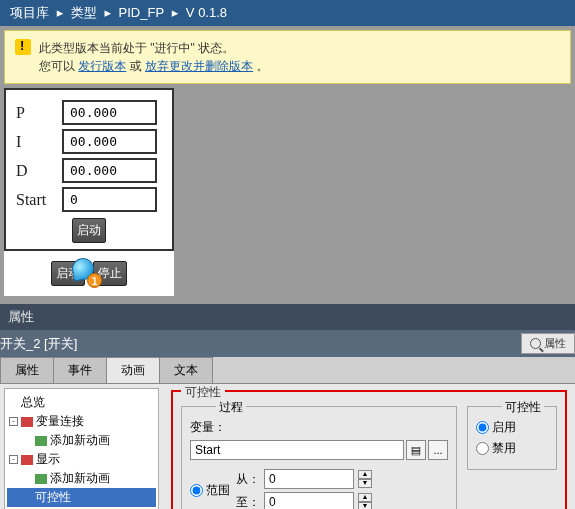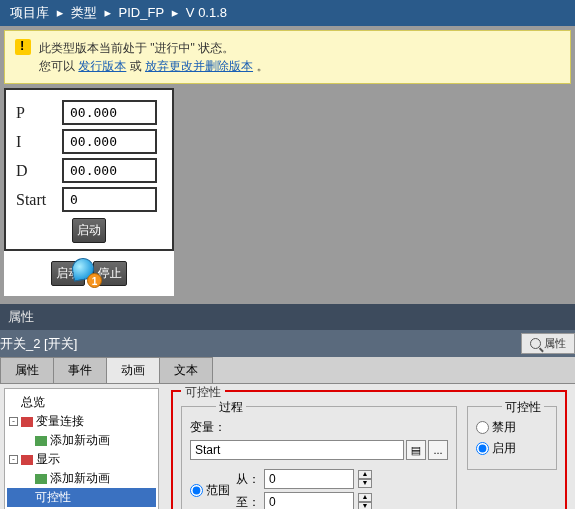--- a/index.html
+++ b/index.html
@@ -206,24 +206,24 @@
                     </div>
                   </div>
               </div>
             </div>
           </div>
         </div>
         <div class="ctrl-col">
           <div class="group">
             <span class="gt">可控性</span>
             <div class="form-row">
+                <label><input type="radio" name="ct" checked="" style=""><span>启用</span></label>
+              </div>
+            <div class="form-row">
                 <label><input type="radio" name="ct" style=""><span>禁用</span></label>
               </div>
-            <div class="form-row">
-                <label><input type="radio" name="ct" checked="" style=""><span>启用</span></label>
-              </div>
           </div>
         </div>
       </div>
     </div>
 
   </div>
 </div>
 
 </body></html>

